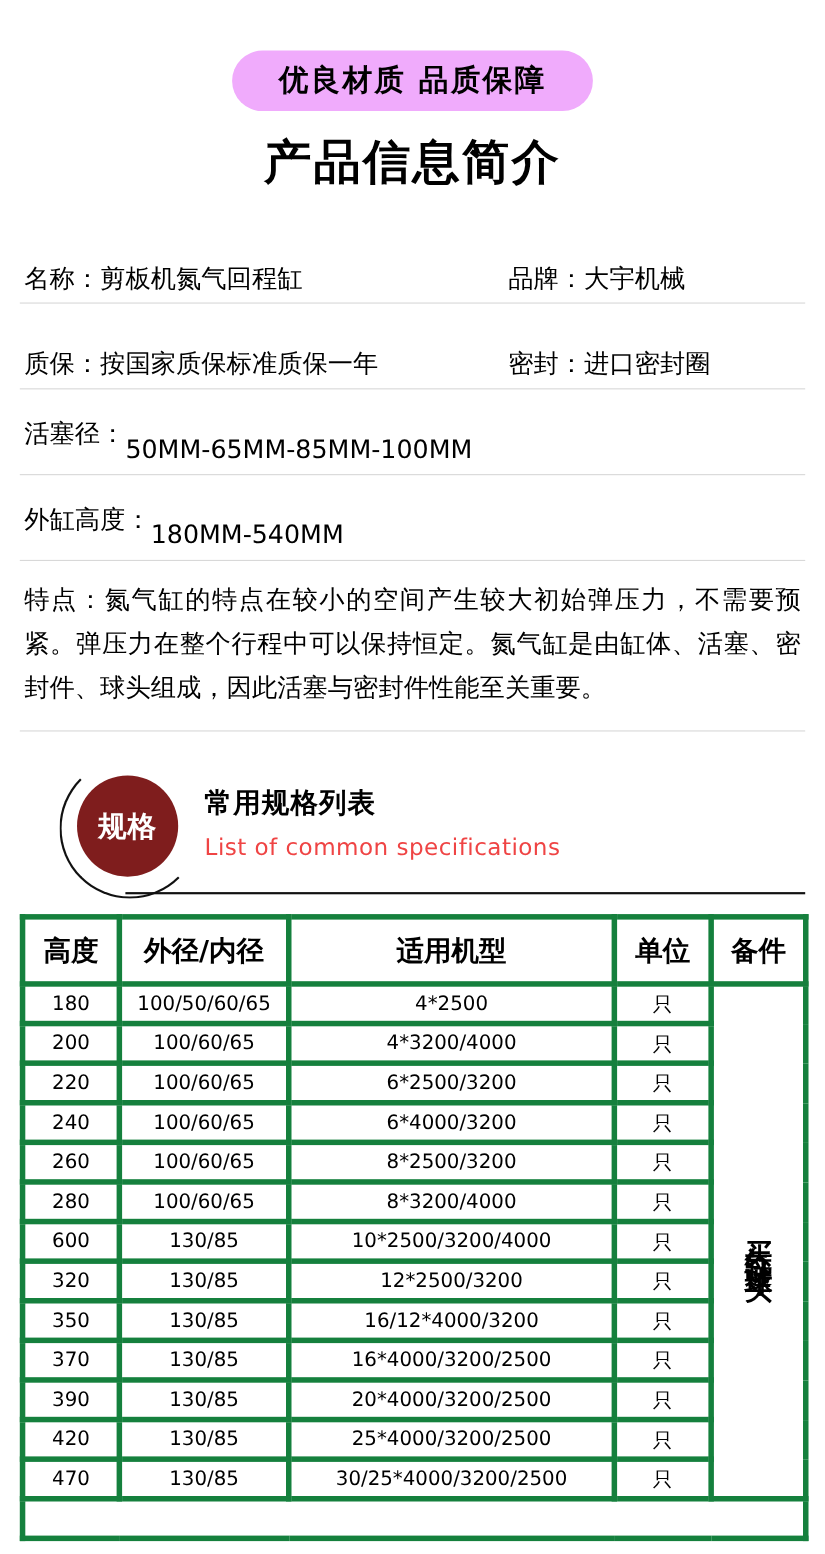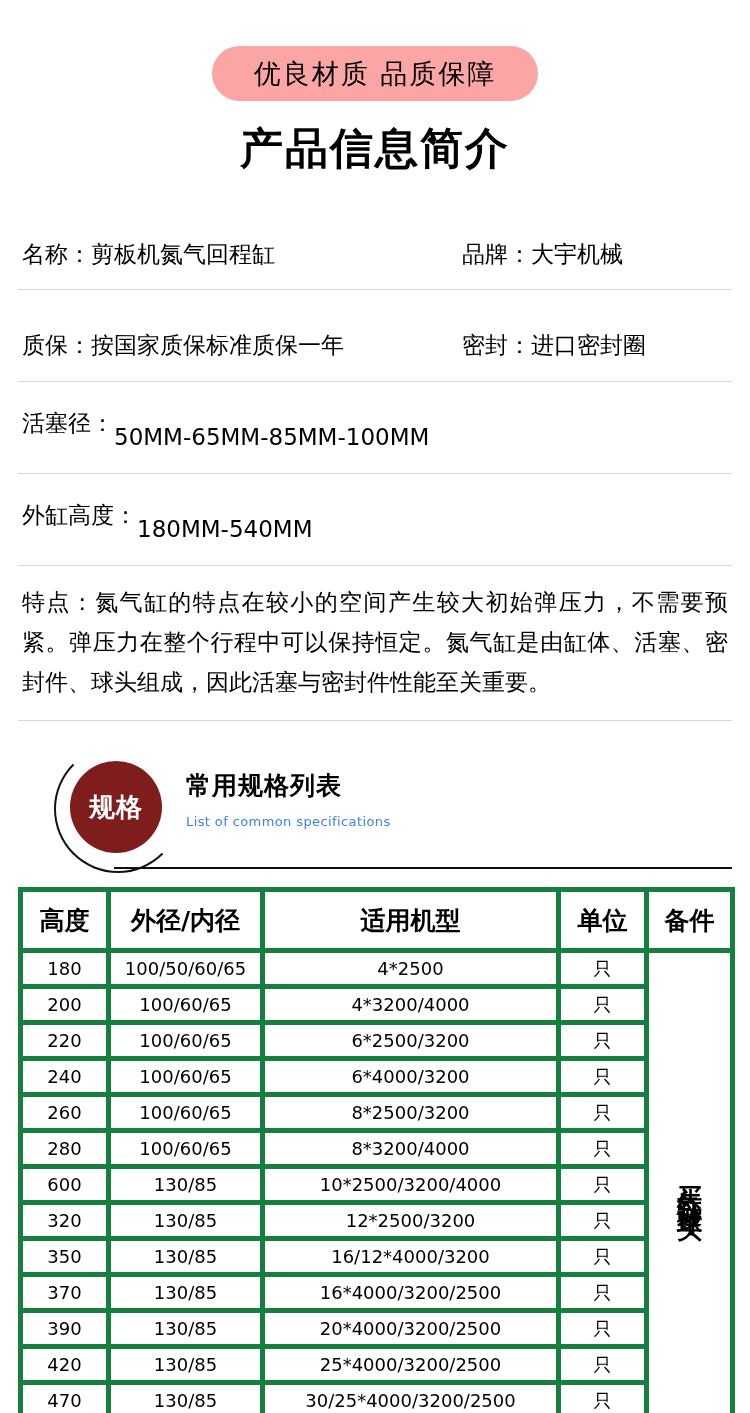--- a/index.html
+++ b/index.html
@@ -16,24 +16,24 @@
     overflow: hidden;
   }
 
   
   .header {
     padding-top: 46px;
     text-align: center;
   }
   .badge {
     display: inline-block;
-    background: #fca5a5;
+    background: #f0abfc;
     color: #000;
     font-size: 27px;
-    font-weight: normal;
+    font-weight: bold;
     letter-spacing: 2px;
     padding: 14px 42px;
     border-radius: 34px;
     line-height: 1;
   }
   .main-title {
     margin-top: 22px;
     font-size: 43px;
     font-weight: bold;
     letter-spacing: 2px;
@@ -43,21 +43,21 @@
   
   .info {
     margin: 24px 18px 0 18px;
     font-size: 23px;
     line-height: 1.25;
   }
   .info-row {
     display: flex;
     align-items: center;
     border-bottom: 1px solid #d8d8d8;
-    padding: 13px 4px 21px 4px;
+    padding: 13px 4px 7px 4px;
     box-sizing: border-box;
   }
   .info-row.two-col > .cell {
     display: flex;
     align-items: baseline;
   }
   .cell-left { width: 440px; }
   .cell-right { flex: 1; }
   .lbl { white-space: nowrap; }
   .val { white-space: nowrap; margin-top: 28px; }
@@ -120,22 +120,22 @@
     top: 14px;
     z-index: 2;
   }
   .spec-cn {
     font-size: 25px;
     font-weight: bold;
     letter-spacing: 1px;
   }
   .spec-en {
     margin-top: 12px;
-    font-size: 13px;
-    color: #3b82f6;
+    font-size: 21px;
+    color: #ef4444;
     letter-spacing: 0.4px;
   }
 
   
   .table-wrap {
     margin: 22px 18px 0 18px;
   }
   table.spec-table {
     width: 714px;
     border-collapse: collapse;

